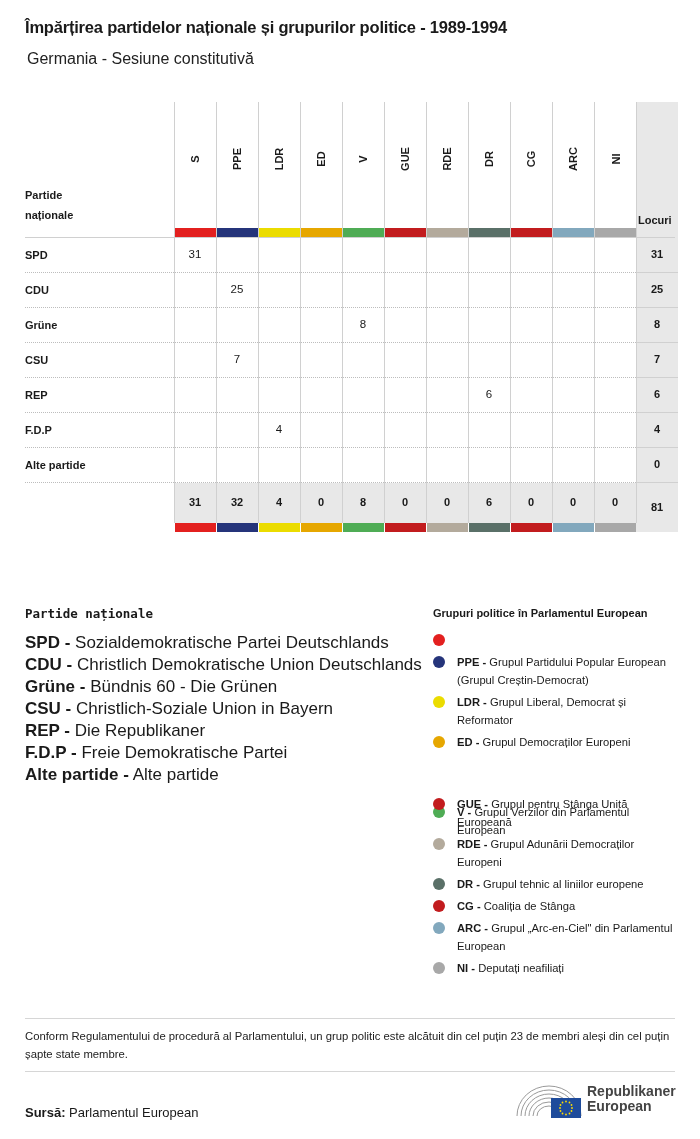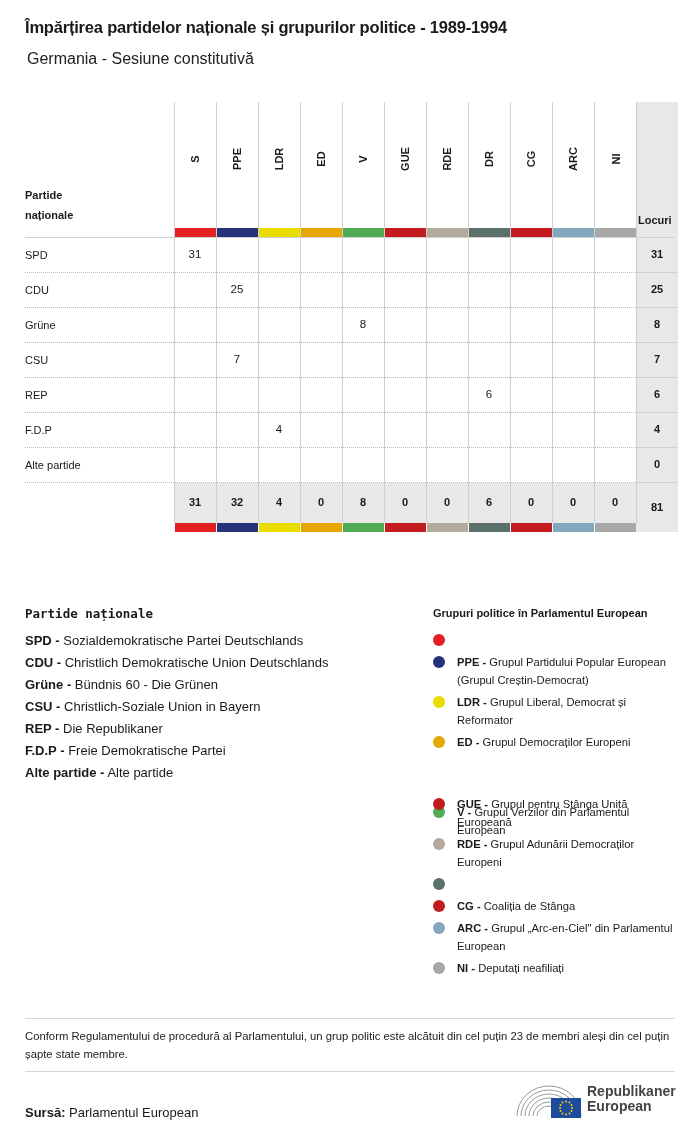--- a/index.html
+++ b/index.html
@@ -7,30 +7,30 @@
   .title { position:absolute; left:25px; top:18px; font-size:16.5px; font-weight:bold; letter-spacing:-0.2px; }
   .subtitle { position:absolute; left:27px; top:50px; font-size:16px; color:#222; }
 
   
   .tbl { position:absolute; left:25px; top:102px; width:650px; }
   .colhead { position:absolute; top:0; height:126px; width:42px; display:flex; align-items:center; justify-content:center; }
   .colhead span { transform:rotate(-90deg); font-size:11px; font-weight:bold; white-space:nowrap; display:inline-block; margin-top:-12px; }
   .vline { position:absolute; width:1px; background:#d0d0d0; }
   .bar { position:absolute; height:9px; }
   .locuri-bg { position:absolute; background:#e8e8e8; }
-  .rowlabel { position:absolute; left:0; font-size:11px; font-weight:normal; }
+  .rowlabel { position:absolute; left:0; font-size:11px; font-weight:bold; }
   .rowline { position:absolute; left:0; height:0; border-top:1px dotted #bdbdbd; }
   .cell { position:absolute; width:42px; text-align:center; font-size:11.5px; }
   .tot { font-weight:bold; }
   .hdr-label { position:absolute; left:0; font-size:11px; font-weight:bold; line-height:20px; }
   .locuri-label { position:absolute; font-size:11px; font-weight:bold; }
 
   
   .leg-title-mono { position:absolute; left:25px; top:606px; font-family:"DejaVu Sans Mono", monospace; font-size:12.5px; font-weight:bold; }
-  .leg-left-item { position:absolute; left:25px; font-size:13px; }
+  .leg-left-item { position:absolute; left:25px; font-size:17px; }
   .leg-right-title { position:absolute; left:433px; top:607px; font-size:11px; font-weight:bold; }
   .leg-right-item { position:absolute; left:433px; width:240px; font-size:11.2px; line-height:18px; }
   .leg-right-item .dot { position:absolute; left:0; top:3px; width:12px; height:12px; border-radius:50%; }
   .leg-right-item .txt { margin-left:24px; display:block; }
   b { font-weight:bold; }
 
   .hr { position:absolute; left:25px; width:650px; height:1px; background:#d6d6d6; }
   .note { position:absolute; left:25px; top:1027px; width:650px; font-size:11.3px; line-height:18px; color:#222; }
   .source { position:absolute; left:25px; top:1105px; font-size:13px; }
   .logo { position:absolute; left:515px; top:1080px; width:165px; height:40px; }
@@ -272,20 +272,21 @@
     <div class="leg-right-item" style="top: 795px;">
       <span class="dot" style="background: rgb(194, 28, 30);"></span>
       <span class="txt"><b>GUE -</b> <span>Grupul pentru Stânga Unită Europeană</span></span>
     </div>
     <div class="leg-right-item" style="top: 835px;">
       <span class="dot" style="background: rgb(179, 170, 156);"></span>
       <span class="txt"><b>RDE -</b> <span>Grupul Adunării Democraților Europeni</span></span>
     </div>
     <div class="leg-right-item" style="top: 875px;">
       <span class="dot" style="background: rgb(90, 112, 104);"></span>
+      <span class="txt"><b>DR -</b> <span>Grupul tehnic al liniilor europene</span></span>
     </div>
     <div class="leg-right-item" style="top: 897px;">
       <span class="dot" style="background: rgb(194, 28, 30);"></span>
       <span class="txt"><b>CG -</b> <span>Coaliția de Stânga</span></span>
     </div>
     <div class="leg-right-item" style="top: 919px;">
       <span class="dot" style="background: rgb(130, 168, 189);"></span>
       <span class="txt"><b>ARC -</b> <span>Grupul „Arc-en-Ciel" din Parlamentul European</span></span>
     </div>
     <div class="leg-right-item" style="top: 959px;">

